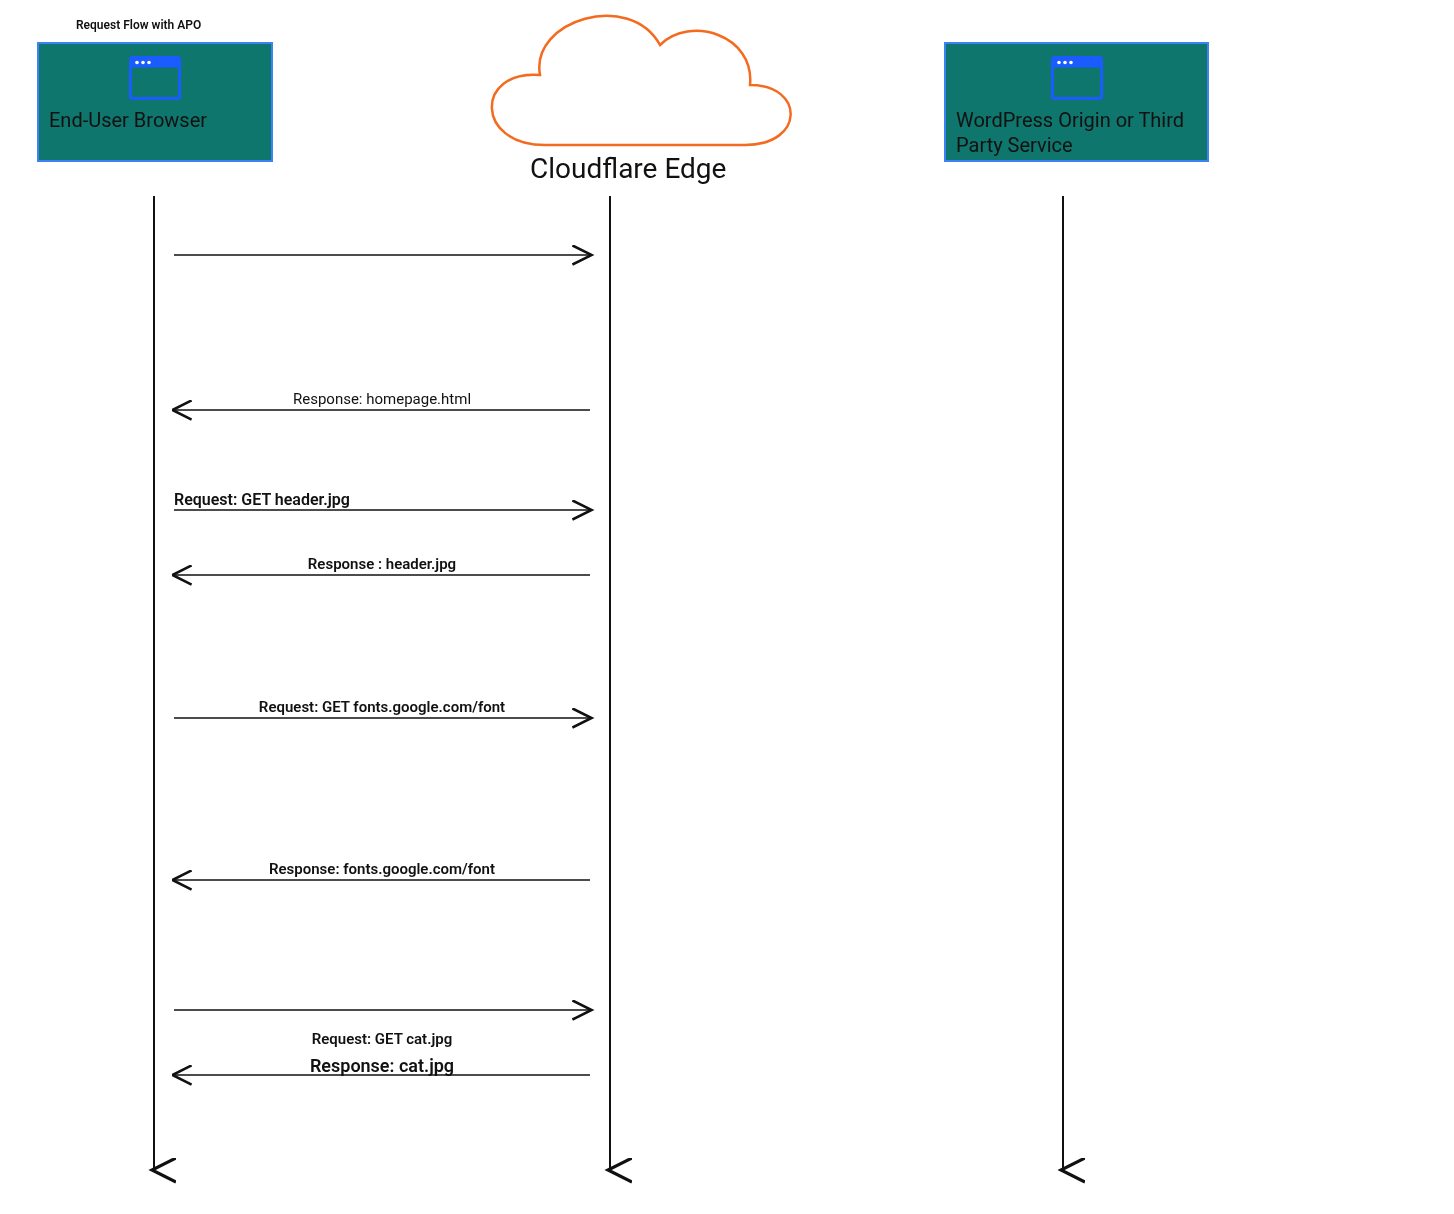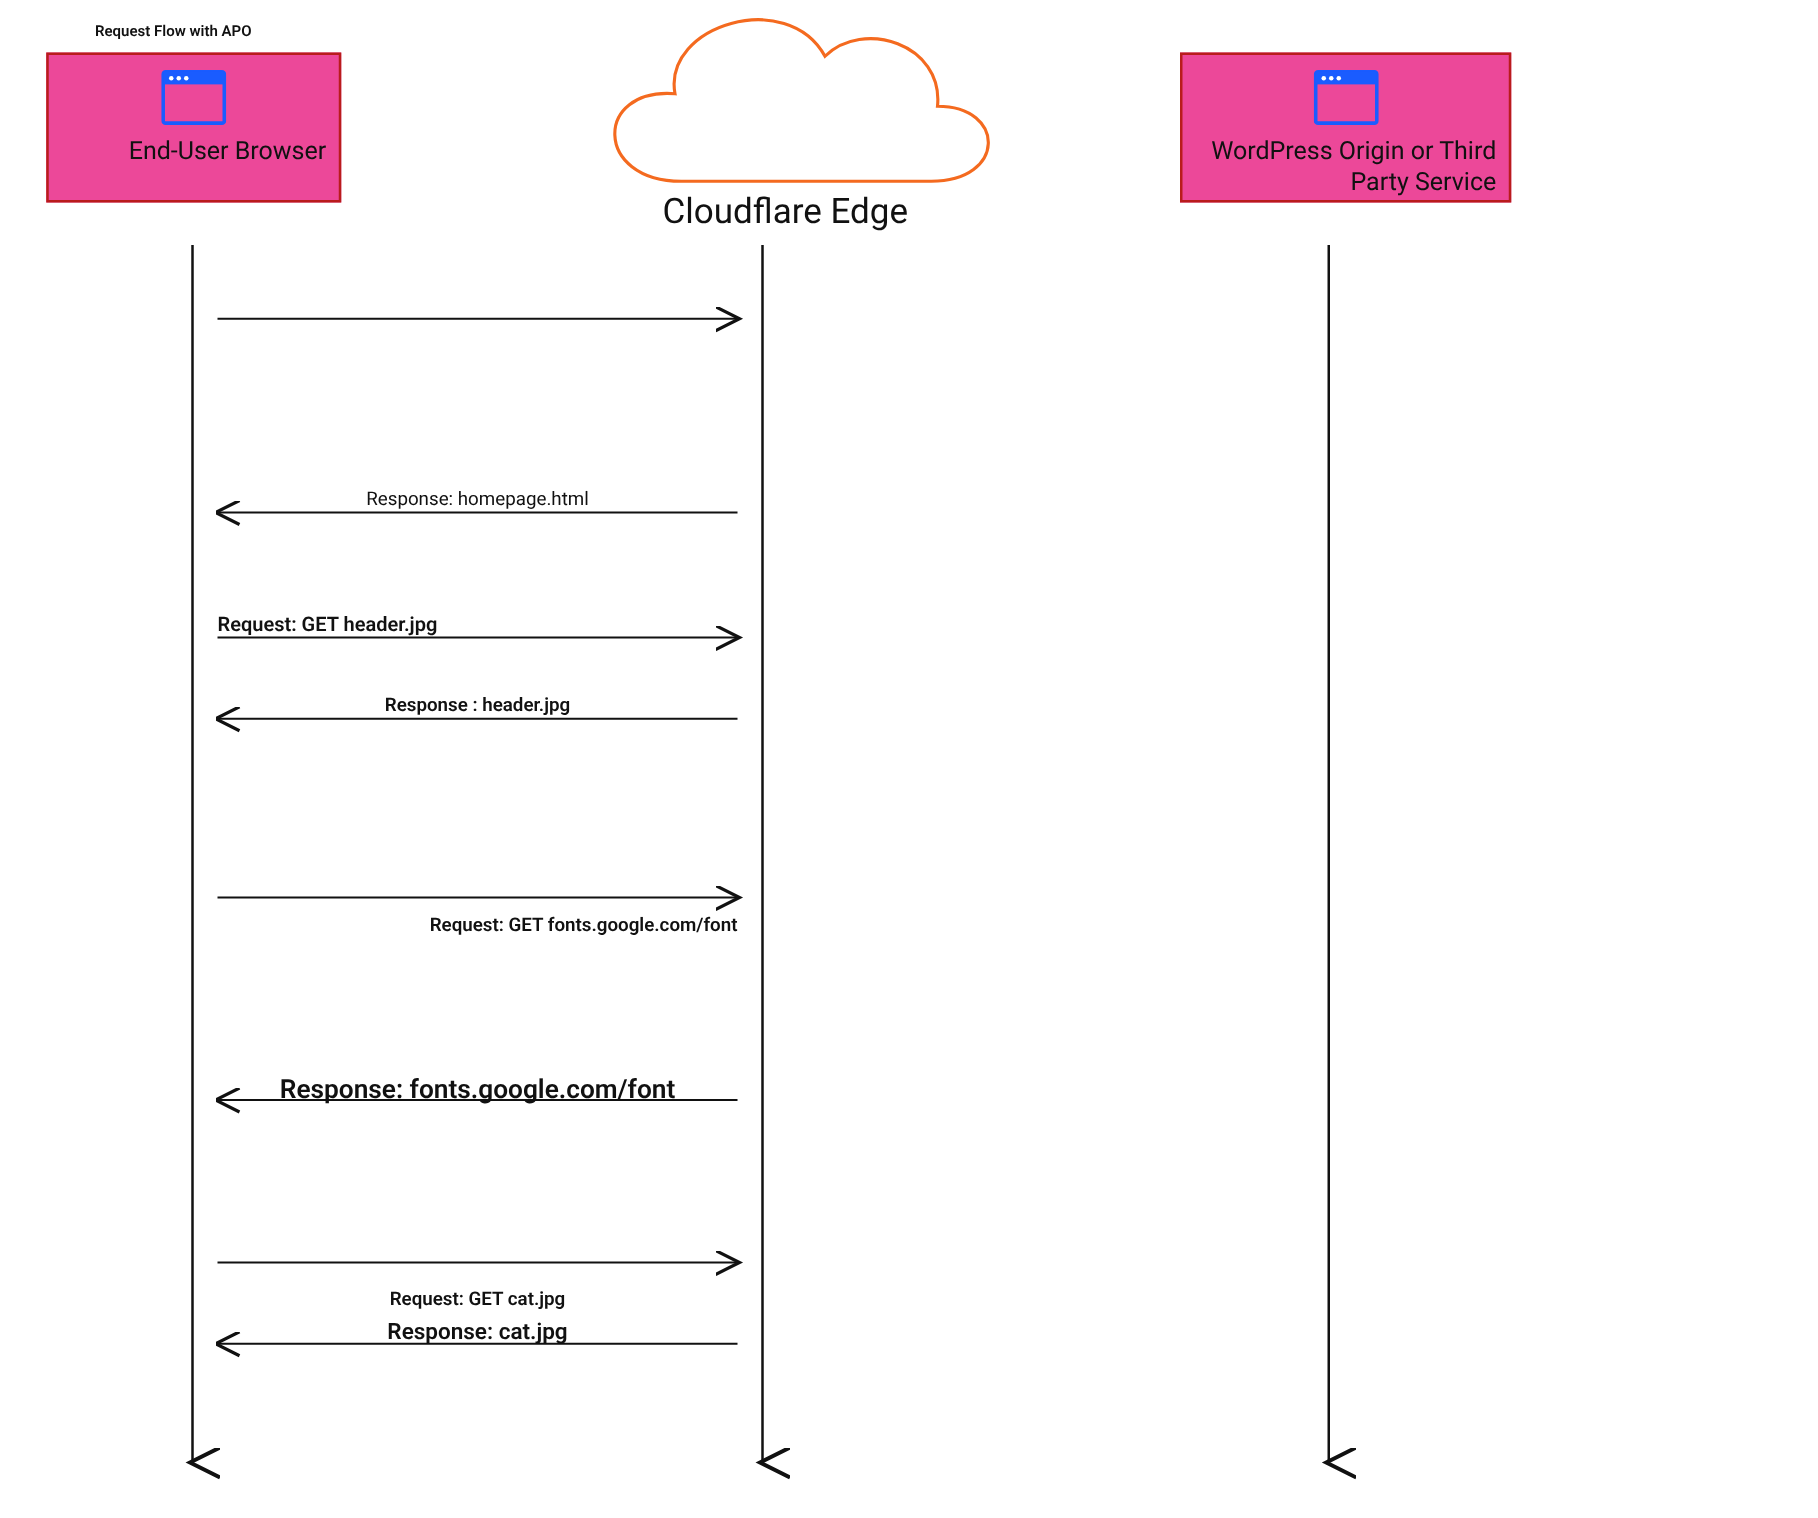--- a/index.html
+++ b/index.html
@@ -14,23 +14,23 @@
     width: 1454px;
     height: 1214px;
   }
   .title {
     position: absolute;
     font-size: 12px;
     font-weight: 600;
   }
   .actor-box {
     position: absolute;
-    border: 2px solid #b91c1c;
-    background: #ec4899;
-    text-align: right;
+    border: 2px solid #3b82f6;
+    background: #0f766e;
+    text-align: left;
     box-sizing: border-box;
   }
   .actor-label {
     font-size: 20px;
     font-weight: 400;
     margin: 8px 10px 10px 10px;
     line-height: 1.25;
   }
   .edge-label {
     position: absolute;
@@ -114,18 +114,18 @@
       <line x1="174" y1="718" x2="590" y2="718" stroke="#111" stroke-width="1.6" marker-end="url(#arrowR)"></line>
       <line x1="174" y1="880" x2="590" y2="880" stroke="#111" stroke-width="1.6" marker-start="url(#arrowL)"></line>
       <line x1="174" y1="1010" x2="590" y2="1010" stroke="#111" stroke-width="1.6" marker-end="url(#arrowR)"></line>
       <line x1="174" y1="1075" x2="590" y2="1075" stroke="#111" stroke-width="1.6" marker-start="url(#arrowL)"></line>
     </g>
   </svg>
 
   <div style="position:absolute; left:174px; width:416px; text-align:center; font-size:15px; font-weight:400; top:390px;">Response: homepage.html</div>
   <div style="position:absolute; left:174px; width:416px; text-align:left; font-size:16px; font-weight:600; top:490px;">Request: GET header.jpg</div>
   <div style="position:absolute; left:174px; width:416px; text-align:center; font-size:15px; font-weight:600; top:555px;">Response : header.jpg</div>
-  <div style="position:absolute; left:174px; width:416px; text-align:right; font-size:15px; font-weight:600; top:698px;margin-top:33px;">Request: GET fonts.google.com/font</div>
-  <div style="position:absolute; left:174px; width:416px; text-align:center; font-size:21px; font-weight:600; top:860px;">Response: fonts.google.com/font</div>
+  <div style="position:absolute; left:174px; width:416px; text-align:center; font-size:15px; font-weight:600; top:698px;">Request: GET fonts.google.com/font</div>
+  <div style="position:absolute; left:174px; width:416px; text-align:center; font-size:15px; font-weight:600; top:860px;">Response: fonts.google.com/font</div>
   <div style="position:absolute; left:174px; width:416px; text-align:center; font-size:15px; font-weight:600; top:990px;margin-top:40px;">Request: GET cat.jpg</div>
   <div style="position:absolute; left:174px; width:416px; text-align:center; font-size:18px; font-weight:600; top:1055px;">Response: cat.jpg</div>
 
 </div>
 
 </body></html>

